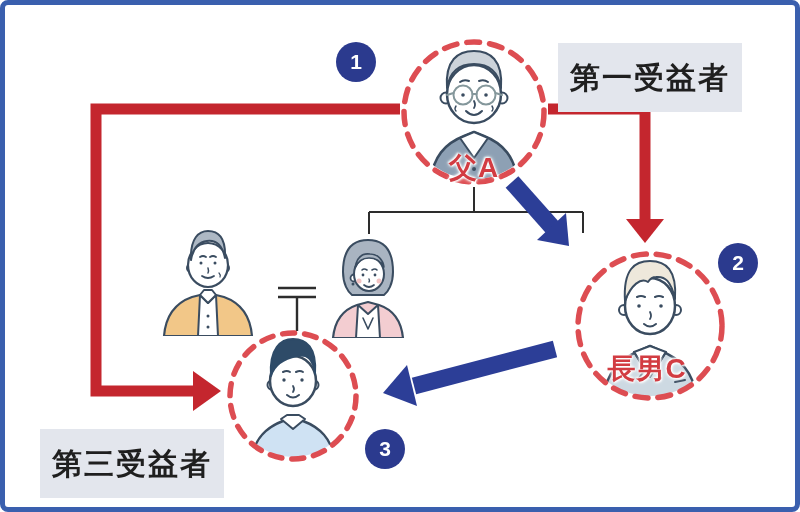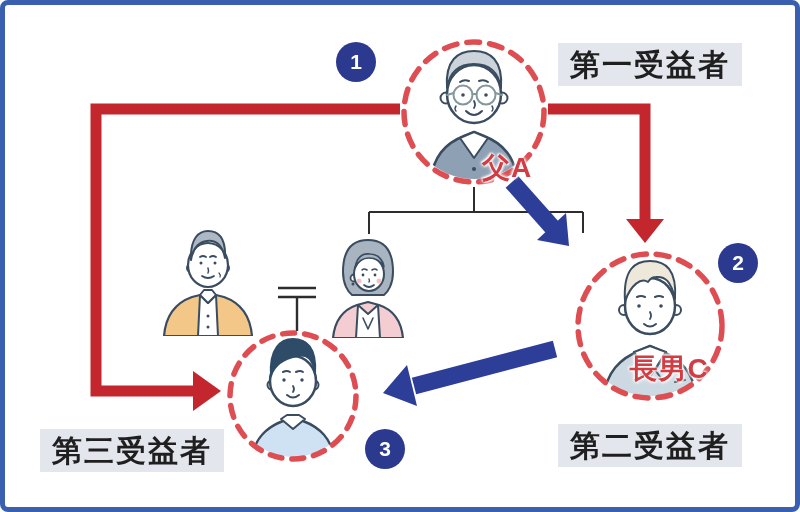--- a/index.html
+++ b/index.html
@@ -11,21 +11,21 @@
   #canvas{position:relative;width:800px;height:512px;background:#fff;overflow:hidden;
           font-family:"Liberation Sans","DejaVu Sans",sans-serif;}
   .frame{position:absolute;inset:0;border:5px solid var(--border-blue);border-radius:8px;
          pointer-events:none;z-index:50;}
   #arrows{position:absolute;left:0;top:0;z-index:1;}
   .avatar{position:absolute;z-index:2;}
   .badge{position:absolute;z-index:4;width:40px;height:40px;border-radius:50%;
          background:var(--navy);color:#fff;display:flex;align-items:center;justify-content:center;
          font-size:21px;font-weight:bold;}
   .bene-label{position:absolute;z-index:4;background:var(--label-bg);color:var(--label-text);
-         font-size:30px;font-weight:bold;letter-spacing:2px;padding:5px 12px;line-height:1.1;
+         font-size:30px;font-weight:bold;letter-spacing:2px;padding:18px 12px;line-height:1.1;
          white-space:nowrap;}
   .person-name{position:absolute;z-index:3;color:var(--name-red);font-weight:bold;font-size:28px;
          transform:translate(-50%,-50%);white-space:nowrap;letter-spacing:1px;
          text-shadow:0 0 3px #fff,0 0 5px #fff,1px 1px 2px #fff,-1px -1px 2px #fff;}
 </style>
 </head>
 <body>
 
 <div id="canvas">
 
@@ -170,25 +170,24 @@
         <circle cx="33" cy="41" r="1.4" fill="var(--outline)" stroke="none"></circle>
         <circle cx="45" cy="41" r="1.4" fill="var(--outline)" stroke="none"></circle>
         <path d="M39,45 Q40,47 39,48" fill="none" stroke-width="1.4"></path>
         <path d="M34,51 Q39,55 44,51" fill="none" stroke-width="1.7"></path>
         <circle cx="29" cy="47" r="2.5" fill="#f2c3c3" stroke="none"></circle>
         <circle cx="49" cy="47" r="2.5" fill="#f2c3c3" stroke="none"></circle>
       </g>
     </svg>
   </div>
 
-  <span class="person-name" style="left:474px;top:168px;margin-left:33px;">父A</span>
-  <span class="person-name" style="left:669px;top:369px;text-align:right;">長男C</span>
+  <span class="person-name" style="left:474px;top:168px;">父A</span>
+  <span class="person-name" style="left:647px;top:369px;text-align:right;">長男C</span>
 
   <div class="badge" style="left:336px;top:42px;">1</div>
   <div class="badge" style="left:718px;top:243px;">2</div>
   <div class="badge" style="left:365px;top:429px;">3</div>
 
   <div class="bene-label" style="left:558px;top:43px;">第一受益者</div>
-  <div class="bene-label" style="left:558px;top:424px;">第二受益者</div>
   <div class="bene-label" style="left:40px;top:429px;text-align:right;">第三受益者</div>
 
   <div class="frame"></div>
 </div>
 
 </body></html>

